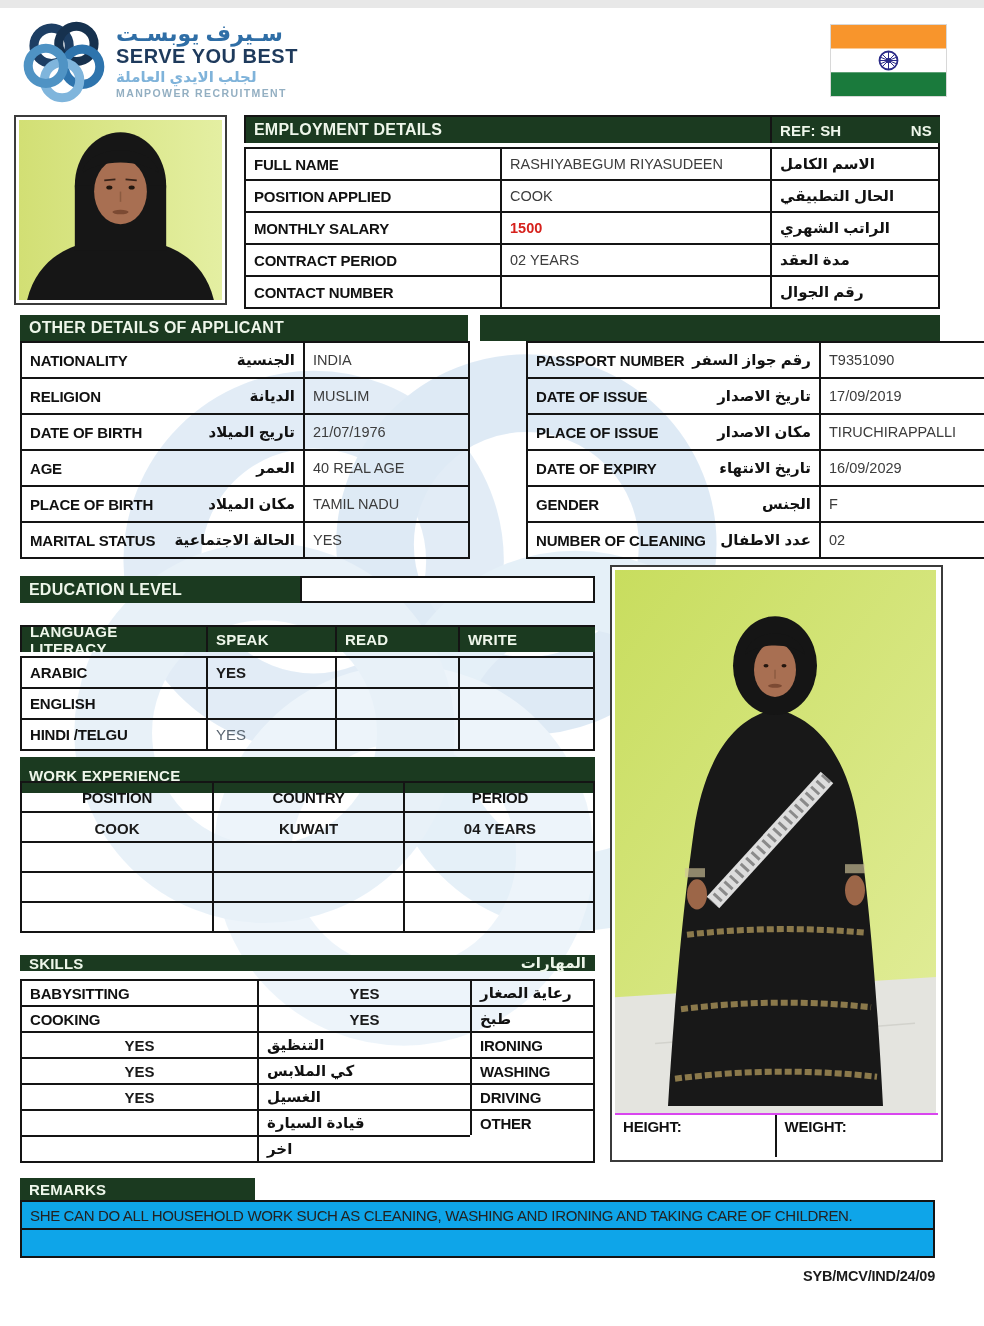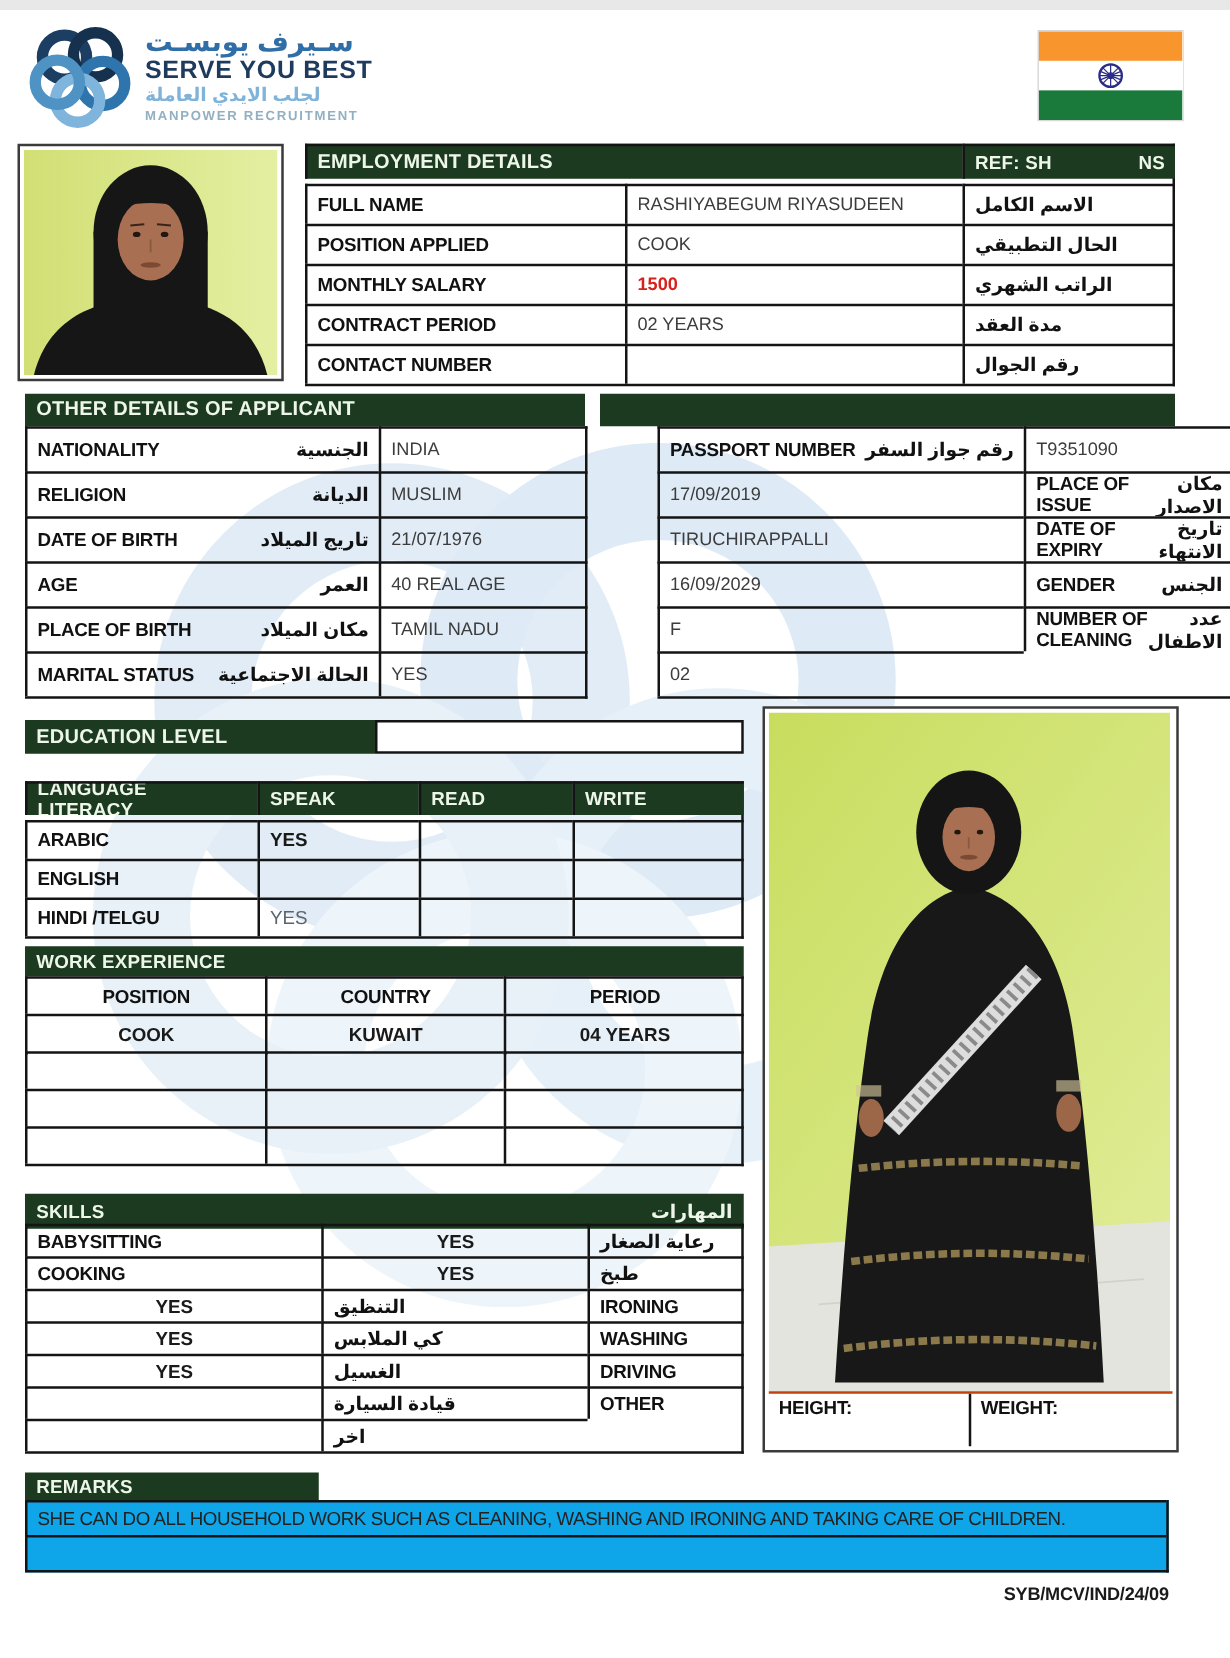--- a/index.html
+++ b/index.html
@@ -22,21 +22,21 @@
   .brand-tag-ar { font-size: 15px; font-weight: 700; color: #7fb3da; direction: rtl; text-align: left; line-height: 1.2; }
   .brand-tag-en { font-size: 10.5px; font-weight: 700; color: #93afc2; letter-spacing: 1.4px; line-height: 1.5; }
 
   .flag { position: absolute; left: 831px; top: 25px; width: 115px; height: 71px; box-shadow: 0 0 0 1px #d8d8d8; }
 
   
   .photoframe { position: absolute; background: #fff; border: 2px solid #3b3b3b; padding: 3px; }
   .photoframe svg { display: block; }
   #portrait { left: 14px; top: 115px; width: 213px; height: 190px; }
   #fullbody { left: 610px; top: 565px; width: 333px; height: 597px; display: flex; flex-direction: column; }
-  .hwrow { display: grid; grid-template-columns: 1fr 1fr; border-top: 2px solid #c2410c; height: 44px; background:#fff; }
+  .hwrow { display: grid; grid-template-columns: 1fr 1fr; border-top: 2px solid #d946ef; height: 44px; background:#fff; }
   .hwcell { padding: 3px 8px; font-weight: 700; font-size: 15px; letter-spacing: -0.2px; }
   .hwcell:first-child { border-right: 2px solid #141414; }
 
   
   .grid { display: grid; border-right: 2px solid #141414; border-bottom: 2px solid #141414; position: absolute; }
   .c { border-left: 2px solid #141414; border-top: 2px solid #141414; display: flex; align-items: center; padding: 0 8px; font-size: 15px; background: transparent; min-width: 0; overflow: hidden; }
   .lb { font-weight: 700; letter-spacing: -0.2px; }
   .val { color: #3c3c3c; font-size: 14.5px; }
   .ar { font-weight: 700; justify-content: flex-end; direction: rtl; }
   .cc { justify-content: center; }
@@ -192,20 +192,24 @@
       </div>
     <div class="c val">YES</div>
   </div>
 
   <div class="grid" style="left:480px; top:341px; width:460px; grid-template-columns:293px 167px; grid-auto-rows:36px;margin-left:46px;">
     <div class="c sp-between">
         <span class="lb">PASSPORT NUMBER</span>
         <span class="arr">رقم جواز السفر</span>
       </div>
     <div class="c val">T9351090</div>
+    <div class="c sp-between">
+        <span class="lb">DATE OF ISSUE</span>
+        <span class="arr">تاريخ الاصدار</span>
+      </div>
     <div class="c val">17/09/2019</div>
     <div class="c sp-between">
         <span class="lb">PLACE OF ISSUE</span>
         <span class="arr">مكان الاصدار</span>
       </div>
     <div class="c val">TIRUCHIRAPPALLI</div>
     <div class="c sp-between">
         <span class="lb">DATE OF EXPIRY</span>
         <span class="arr">تاريخ الانتهاء</span>
       </div>
@@ -240,21 +244,21 @@
     <div class="c"></div>
     <div class="c"></div>
     <div class="c"></div>
 
     <div class="c lb">HINDI /TELGU</div>
     <div class="c gray">YES</div>
     <div class="c"></div>
     <div class="c"></div>
   </div>
 
-  <div class="greenbar" style="left:20px; top:757px; width:575px; height:24px;">WORK EXPERIENCE</div>
+  <div class="greenbar" style="left:20px; top:757px; width:575px; height:36px;">WORK EXPERIENCE</div>
   <div class="grid" style="left:20px; top:781px; width:575px; grid-template-columns:192px 191px 192px; grid-auto-rows:30px;">
     <div class="c cc lb">POSITION</div>
     <div class="c cc lb">COUNTRY</div>
     <div class="c cc lb">PERIOD</div>
 
     <div class="c cc bold" style="height:33px;">COOK</div>
     <div class="c cc bold" style="height:33px;">KUWAIT</div>
     <div class="c cc bold" style="height:33px;">04 YEARS</div>
 
     <div class="c"></div>
@@ -263,21 +267,21 @@
 
     <div class="c"></div>
     <div class="c"></div>
     <div class="c"></div>
 
     <div class="c"></div>
     <div class="c"></div>
     <div class="c"></div>
   </div>
 
-  <div class="greenbar sp-between" style="left:20px; top:955px; width:575px; height:28px; display:flex;">
+  <div class="greenbar sp-between" style="left:20px; top:955px; width:575px; height:16px; display:flex;">
     <span>SKILLS</span>
     <span class="arr">المهارات</span>
   </div>
   <div class="grid" style="left:20px; top:979px; width:575px; grid-template-columns:237px 213px 125px; grid-auto-rows:26px;">
     <div class="c lb">BABYSITTING</div>
     <div class="c cc bold">YES</div>
     <div class="c ar">رعاية الصغار</div>
 
     <div class="c lb">COOKING</div>
     <div class="c cc bold">YES</div>

